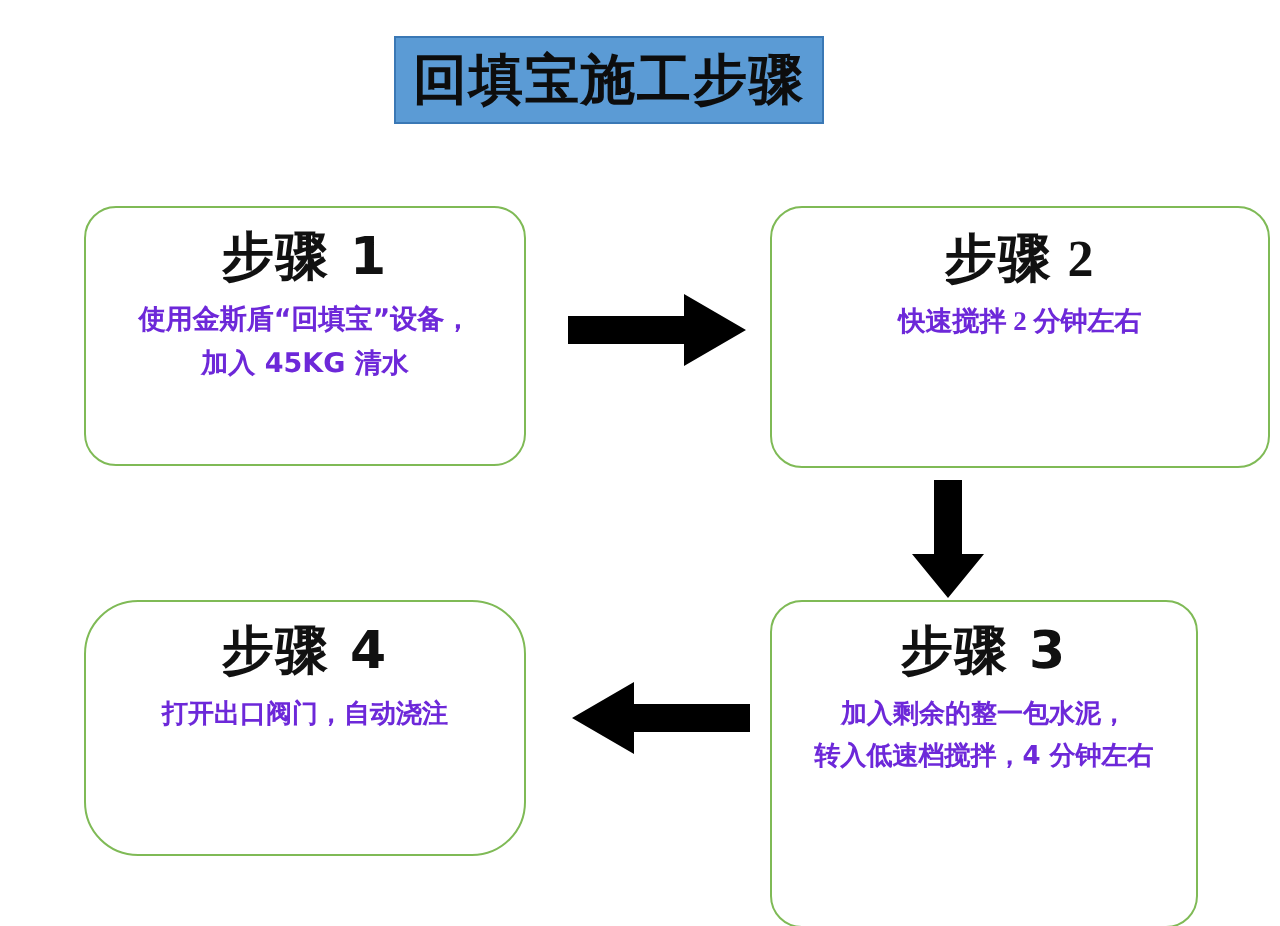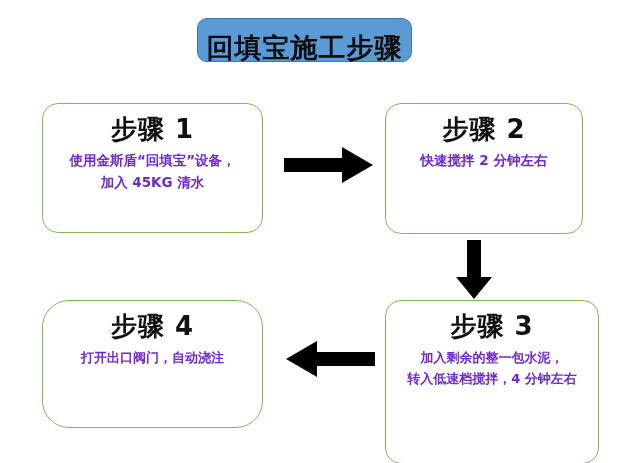--- a/index.html
+++ b/index.html
@@ -22,23 +22,23 @@
   
   .title-banner {
     position: absolute;
     left: 197px;
     top: 18px;
     width: 215px;
     height: 44px;
     box-sizing: border-box;
     background: #5b9bd5;
     border: 1.5px solid #3a78b5;
-    border-radius: 10px;
+    border-radius: 0;
     display: flex;
-    align-items: flex-end;
+    align-items: center;
     justify-content: center;
   }
   .title-text {
     font-size: 27px;
     font-weight: bold;
     color: #0d0d0d;
     letter-spacing: 1px;
     line-height: 1;
     white-space: nowrap;
   }
@@ -68,21 +68,21 @@
     color: #6d28d9;
     line-height: 1.62;
     padding: 0 6px;
   }
   .step-body .ln {
     display: block;
     white-space: nowrap;
   }
 
   #box-step1 { left: 42px;  top: 103px; width: 221px; height: 130px; }
-  #box-step2 { left: 385px; top: 103px; width: 198px; height: 131px; }
+  #box-step2 { left: 385px; top: 103px; width: 250px; height: 131px; font-family: Liberation Serif, serif; }
   #box-step3 { left: 385px; top: 300px; width: 214px; height: 164px; }
   #box-step4 { left: 42px;  top: 300px; width: 221px; height: 128px; border-radius: 27px; }
 
   #box-step3 .step-body, #box-step4 .step-body { font-size: 13px; }
 
   
   .arrow {
     position: absolute;
     display: block;
   }

